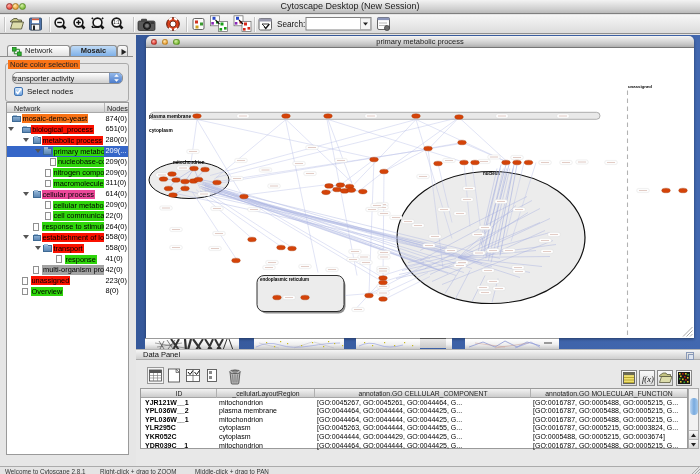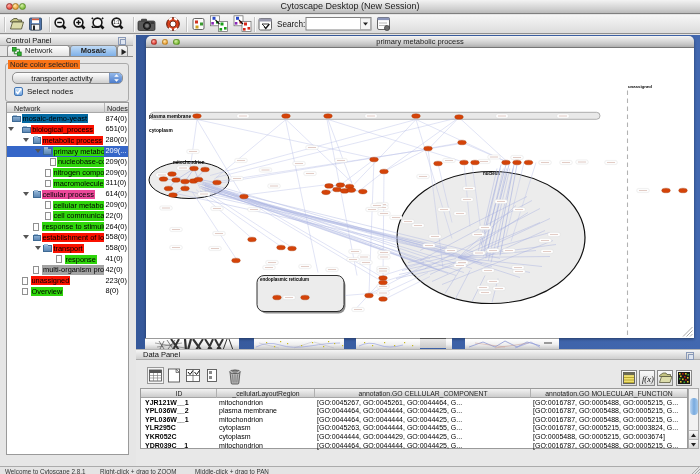--- a/index.html
+++ b/index.html
@@ -9,21 +9,21 @@
 #titlebar .t{width:100%;text-align:center;font-size:9px;line-height:13px;color:#222}
 .light{position:absolute;top:3px;width:7px;height:7px;border-radius:50%}
 #toolbar{left:0;top:15px;width:700px;height:19px;background:linear-gradient(#f6f6f6,#dcdcdc);border-bottom:1px solid #8f8f8f}
 #leftpanel{left:0;top:35px;width:139px;height:427px;background:#e6e6e6}
 #cpheader{left:0;top:0;width:133px;height:11px;background:linear-gradient(#f5f5f5,#cfcfcf);border-bottom:1px solid #a9a9a9;font-size:7.5px;color:#111;line-height:11px;padding-left:6px}
 .tab{position:absolute;top:10px;height:11px;border:1px solid #8f8f8f;border-bottom:none;border-radius:3px 3px 0 0;font-size:7.5px;line-height:10px;color:#222}
 #groupbox{left:5px;top:28px;width:124px;height:39px;border:1px solid #aaa;border-radius:3px}
 #gbl{left:8px;top:24.5px;font-size:7.5px;color:#222;background:#f97316;padding:0 2px}
 #combo{left:12px;top:37px;width:111px;height:12px;border:1px solid #8f8f8f;border-radius:5px;background:linear-gradient(#ffffff,#e2e2e2 60%,#cfcfcf);overflow:hidden}
 #combo .cap{position:absolute;right:-1px;top:-1px;width:14px;height:12px;border-radius:0 6px 6px 0;background:linear-gradient(#9cc0ee,#4576c8);border-left:1px solid #7a95c0}
-#combo .txt{position:absolute;left:0;top:0;width:98px;text-align:center;font-size:7.5px;line-height:11px;color:#111}
+#combo .txt{position:absolute;left:0;top:0;width:98px;text-align:left;font-size:7.5px;line-height:11px;color:#111}
 #cbx{left:14px;top:52px;width:9px;height:9px;border:1px solid #4377b5;border-radius:2px;background:linear-gradient(#d8e9fa,#6fa3e0)}
 #cbxl{left:27px;top:52px;font-size:8px;color:#111}
 #tree{left:6px;top:67px;width:123px;height:353px;border:1px solid #9a9a9a;background:#fff;overflow:hidden}
 #treehead{position:absolute;left:0;top:0;width:100%;height:10px;background:linear-gradient(#f4f4f4,#cfcfcf);border-bottom:1px solid #a9a9a9;font-size:7.2px;color:#222}
 .trow{position:absolute;left:0;width:121px;height:10.5px;font-size:7.4px;line-height:10.2px;white-space:nowrap}
 .tlab{position:absolute;top:0.6px;height:9.2px;line-height:9.4px;color:#000;padding:0 1px;overflow:hidden}
 .tnum{position:absolute;left:98.5px;top:0}
 .tri{position:absolute;top:2.8px;width:0;height:0;border-left:3.2px solid transparent;border-right:3.2px solid transparent;border-top:4.2px solid #555}
 .fold{position:absolute;top:2.2px;width:8.6px;height:6.4px;background:linear-gradient(#89aed2,#5d87b4);border:0.6px solid #3e6a94}
 .file{position:absolute;top:1.4px;width:6.2px;height:7.6px;background:#fdfdfd;border:0.7px solid #909090}
@@ -145,24 +145,20 @@
       <g>
         <rect x="377.5" y="16.5" width="12" height="12" rx="1.5" fill="#fdfdfd" stroke="#555" stroke-width="0.9"></rect>
         <rect x="377.5" y="16.5" width="12" height="2.6" fill="#8a94b8"></rect>
         <line x1="379" y1="22" x2="387" y2="22" stroke="#999" stroke-width="0.7"></line>
         <line x1="379" y1="24.5" x2="387" y2="24.5" stroke="#999" stroke-width="0.7"></line>
         <circle cx="387" cy="27" r="2.6" fill="#6a6a6a" stroke="#333" stroke-width="0.6"></circle>
       </g>
     </svg>
   </div>
 <div id="leftpanel" class="abs">
-    <div id="cpheader" class="abs">Control Panel<svg class="abs" style="right:7px;top:2px" width="8" height="8">
-        <rect x="0.5" y="0.5" width="7" height="7" fill="none" stroke="#8a9ab8" stroke-width="1"></rect>
-        <rect x="2.5" y="2.5" width="5" height="5" fill="#dde4f0" stroke="#8a9ab8" stroke-width="1"></rect>
-      </svg></div>
     <div class="tab" style="left:7px;width:63px;background:linear-gradient(#ffffff,#e2e2e2)"><svg class="abs" style="left:4px;top:1px" width="10" height="9">
         <rect x="0.5" y="0.5" width="3.6" height="3.6" fill="#2fb52f" stroke="#187a18" stroke-width="0.8"></rect>
         <rect x="5.6" y="5" width="3.6" height="3.6" fill="#2fb52f" stroke="#187a18" stroke-width="0.8"></rect>
         <path d="M2.3 4.2 L2.3 6.8 L5.6 6.8 M4.2 2.3 L7.4 2.3 L7.4 5" fill="none" stroke="#187a18" stroke-width="0.9"></path>
       </svg><span style="margin-left:17px">Network</span></div>
     <div class="tab" style="left:70px;width:47px;background:linear-gradient(#c0dbf6,#7fb0e8);font-weight:bold;text-align:center">Mosaic</div>
     <div class="tab" style="left:117px;width:11px;background:linear-gradient(#fafafa,#dcdcdc)">
       <svg class="abs" style="left:2.5px;top:2.5px" width="6" height="6">
         <path d="M0.5 0 L5.5 3 L0.5 6 Z" fill="#222"></path>
       </svg>
@@ -187,21 +183,21 @@
     <div id="cbxl" class="abs">Select nodes</div>
     <div id="tree" class="abs">
       <div id="treehead">
         <span style="position:absolute;left:7px;top:1px">Network</span>
         <span style="position:absolute;left:100px;top:1px">Nodes</span>
         <span style="position:absolute;left:97px;top:0;height:10px;border-left:1px solid #b5b5b5"></span>
       </div>
       <div class="trow" style="top:10.60px;">
         <span class="fold" style="left:5px;border:0.6px solid #3e6a94"></span>
         <span style="position:absolute;left:6px;top:1.2px;width:4px;height:1.6px;background:#9cbad8"></span>
-        <span class="tlab" style="left:14.6px;max-width:82.4px;background:#0369a1">mosaic-demo-yeast</span>
+        <span class="tlab" style="left:14.6px;max-width:82.4px;background:#f97316">mosaic-demo-yeast</span>
         <span class="tnum" style="">874(0)</span>
       </div>
       <div class="trow" style="top:21.40px;">
         <span class="tri" style="left:0.7px"></span>
         <span class="fold" style="left:15.2px;border:0.6px solid #3e6a94"></span>
         <span style="position:absolute;left:16.2px;top:1.2px;width:4px;height:1.6px;background:#9cbad8"></span>
         <span class="tlab" style="left:24.2px;max-width:72.8px;background:#fb1100">biological_process</span>
         <span class="tnum" style="">651(0)</span>
       </div>
       <div class="trow" style="top:32.20px;">

